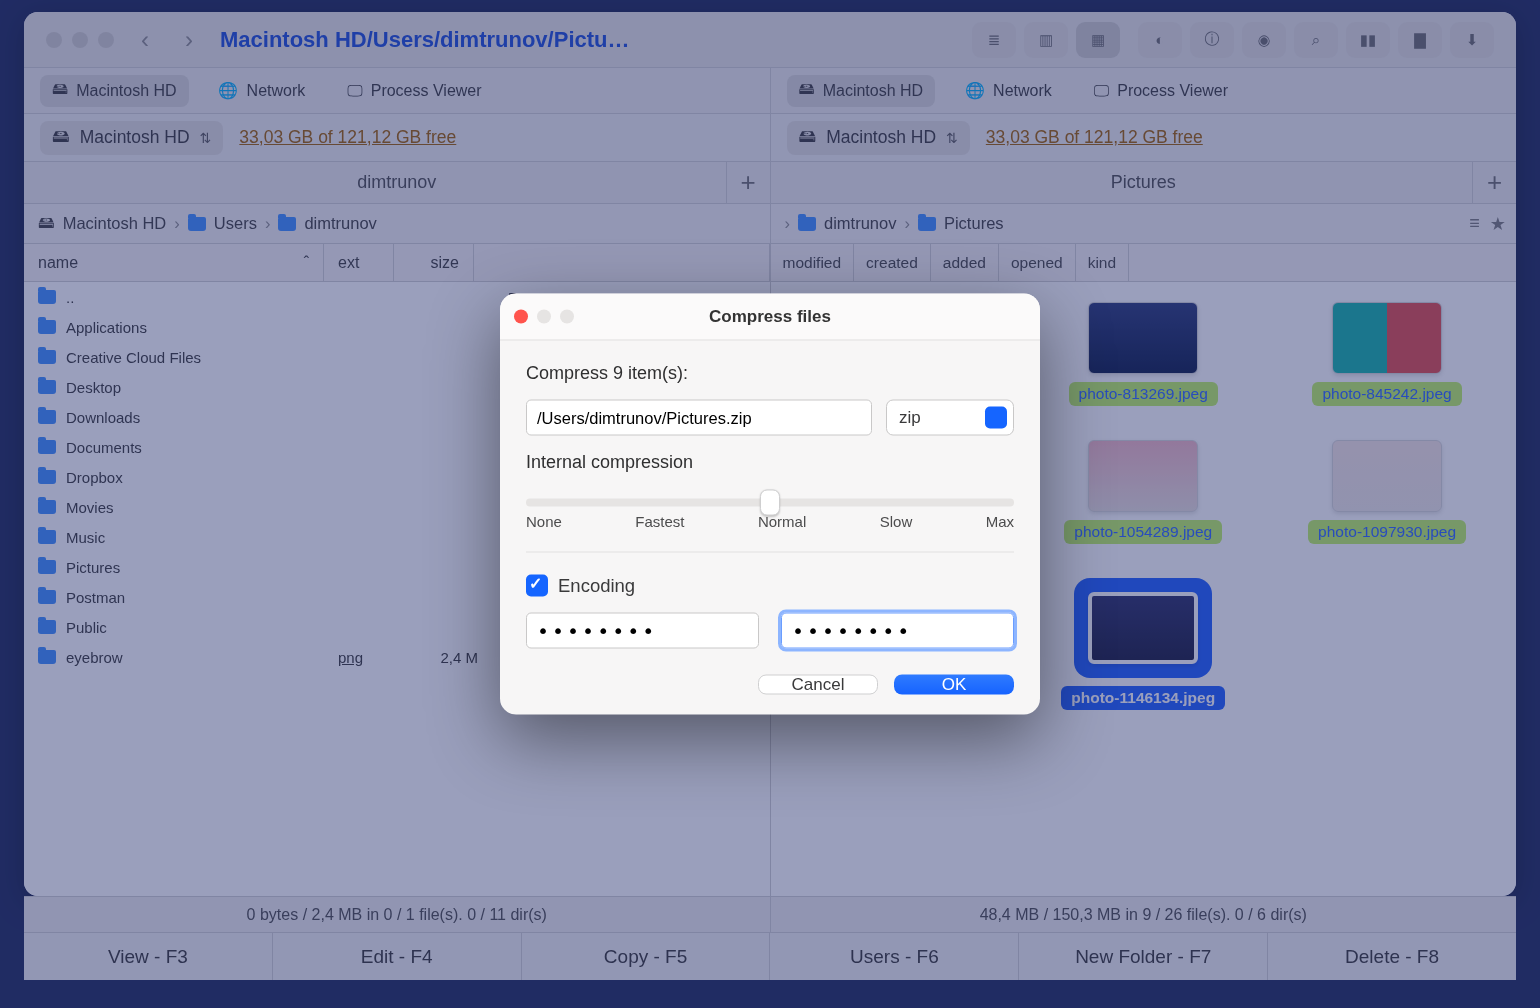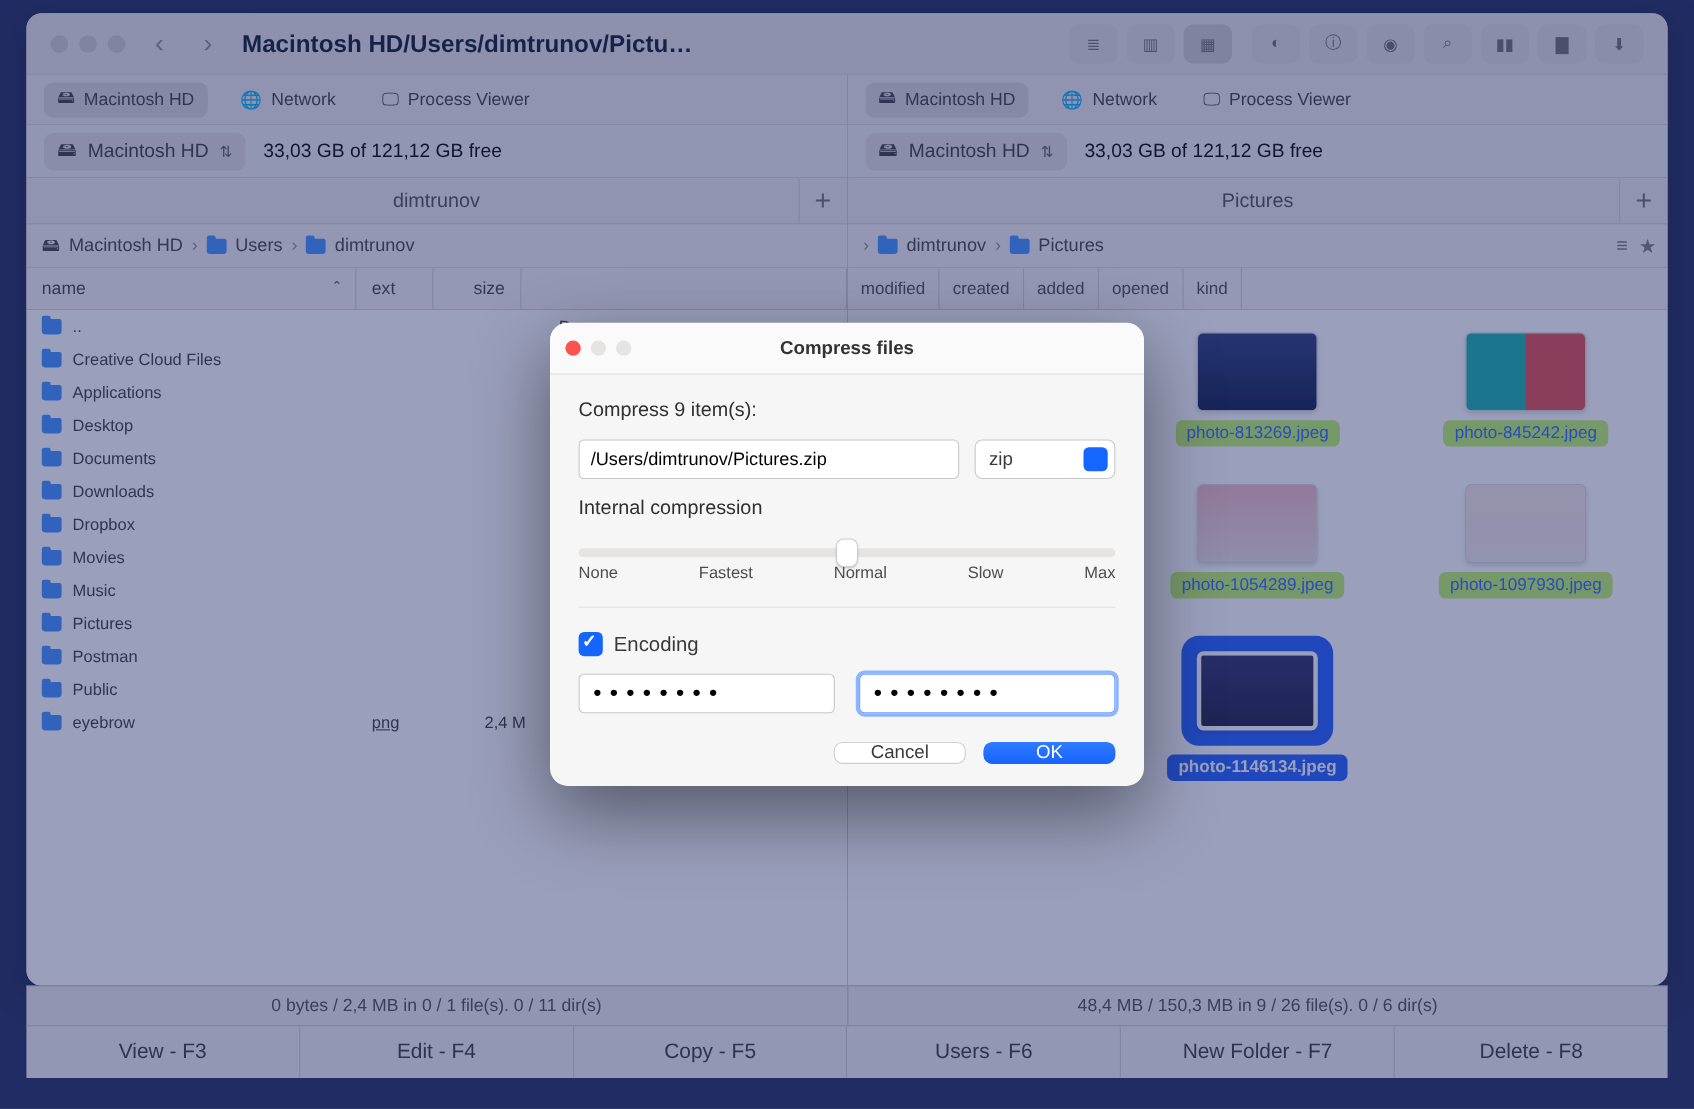--- a/index.html
+++ b/index.html
@@ -38,21 +38,21 @@
     height:56px;
     background: #e7e5e4;
     display:flex; align-items:center;
     gap:18px;
     padding:0 22px;
     border-bottom:1px solid var(--border);
   }
   .traffic { display:flex; gap:10px; }
   .tl { width:16px; height:16px; border-radius:50%; background:#d0cecb; }
   .nav-arrow { width:26px; height:26px; display:flex; align-items:center; justify-content:center; color:#8c8c8d; font-size:24px;}
-  .title { font-size:22px; font-weight:700; color:#0f172a; flex:0 1 auto; white-space:nowrap; overflow:hidden; text-overflow:ellipsis;}
+  .title { font-size:22px; font-weight:700; color:#1d4ed8; flex:0 1 auto; white-space:nowrap; overflow:hidden; text-overflow:ellipsis;}
   .title-spacer { flex:1; }
   .toolbar-group { display:flex; gap:8px; }
   .tb-btn { width:44px; height:36px; border-radius:9px; background:#e1dedd; display:flex; align-items:center; justify-content:center; color:#6b6b6c;}
   .tb-btn.active { background:#cdccca; }
 
   
   .panes { flex:1; display:flex; position:relative; }
   .pane { flex:1; display:flex; flex-direction:column; border-right:1px solid var(--border); min-width:0;}
   .pane:last-child { border-right:none; }
   .drive-row {
@@ -68,21 +68,21 @@
   .hd-row {
     height:48px; padding:0 16px; display:flex; align-items:center; gap:16px;
     background:#efeeee; border-bottom:1px solid var(--border);
     font-size:17.5px;
   }
   .drive-select {
     display:flex; align-items:center; gap:10px;
     height:34px; padding:0 12px; border-radius:8px; background:#e0dedd;
   }
   .caret { font-size:14px; color:#5a5a5b; }
-  .free { color:#000000; }
+  .free { color:#a16207;text-decoration:underline; }
 
   .tabhdr {
     height:42px; display:flex; align-items:center; justify-content:center;
     background:#ecebeb; border-bottom:1px solid var(--border);
     position:relative; font-size:18px; color:#4e4e4f;
   }
   .tabhdr .plus { position:absolute; right:0; top:0; width:44px; height:100%; border-left:1px solid var(--border);
                   display:flex; align-items:center; justify-content:center; font-size:26px; color:#6d6d6e;}
   .breadcrumb {
     height:40px; display:flex; align-items:center; gap:8px; padding:0 14px;
@@ -317,57 +317,57 @@
               <span class="folder-ic"></span>
               <span>..</span>
             </div>
             <div class="ex"></div>
             <div class="sz"></div>
             <div class="d">D</div>
           </div>
           <div class="row">
             <div class="nm">
               <span class="folder-ic"></span>
+              <span>Applications</span>
+            </div>
+            <div class="ex"></div>
+            <div class="sz"></div>
+            <div class="d">D</div>
+          </div>
+          <div class="row">
+            <div class="nm">
+              <span class="folder-ic"></span>
               <span>Creative Cloud Files</span>
             </div>
             <div class="ex"></div>
             <div class="sz"></div>
             <div class="d">D</div>
           </div>
           <div class="row">
             <div class="nm">
               <span class="folder-ic"></span>
-              <span>Applications</span>
-            </div>
-            <div class="ex"></div>
-            <div class="sz"></div>
-            <div class="d">D</div>
-          </div>
-          <div class="row">
-            <div class="nm">
-              <span class="folder-ic"></span>
               <span>Desktop</span>
             </div>
             <div class="ex"></div>
             <div class="sz"></div>
             <div class="d">D</div>
           </div>
           <div class="row">
             <div class="nm">
               <span class="folder-ic"></span>
+              <span>Downloads</span>
+            </div>
+            <div class="ex"></div>
+            <div class="sz"></div>
+            <div class="d">D</div>
+          </div>
+          <div class="row">
+            <div class="nm">
+              <span class="folder-ic"></span>
               <span>Documents</span>
-            </div>
-            <div class="ex"></div>
-            <div class="sz"></div>
-            <div class="d">D</div>
-          </div>
-          <div class="row">
-            <div class="nm">
-              <span class="folder-ic"></span>
-              <span>Downloads</span>
             </div>
             <div class="ex"></div>
             <div class="sz"></div>
             <div class="d">D</div>
           </div>
           <div class="row">
             <div class="nm">
               <span class="folder-ic"></span>
               <span>Dropbox</span>
             </div>

